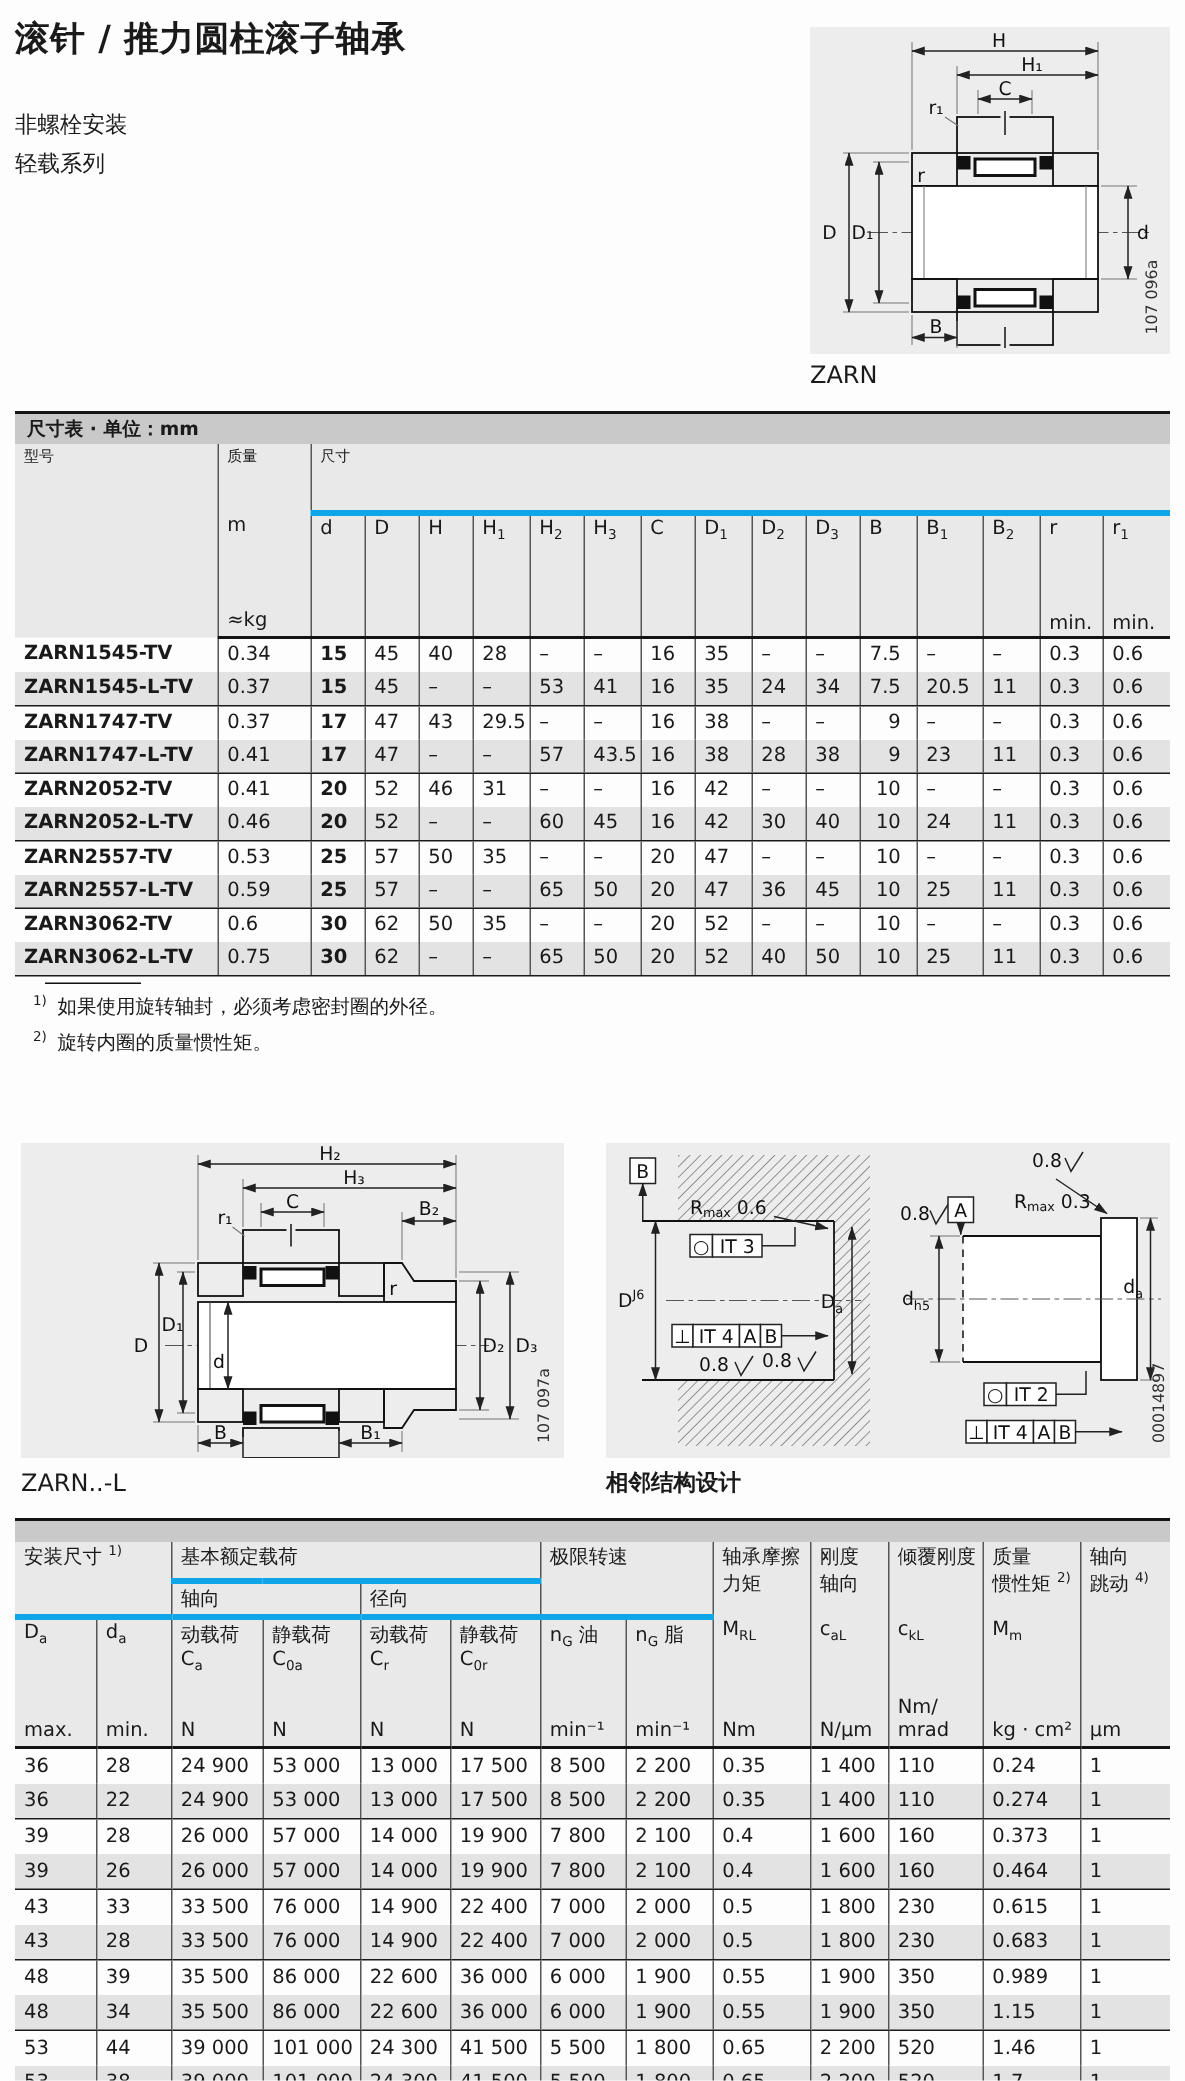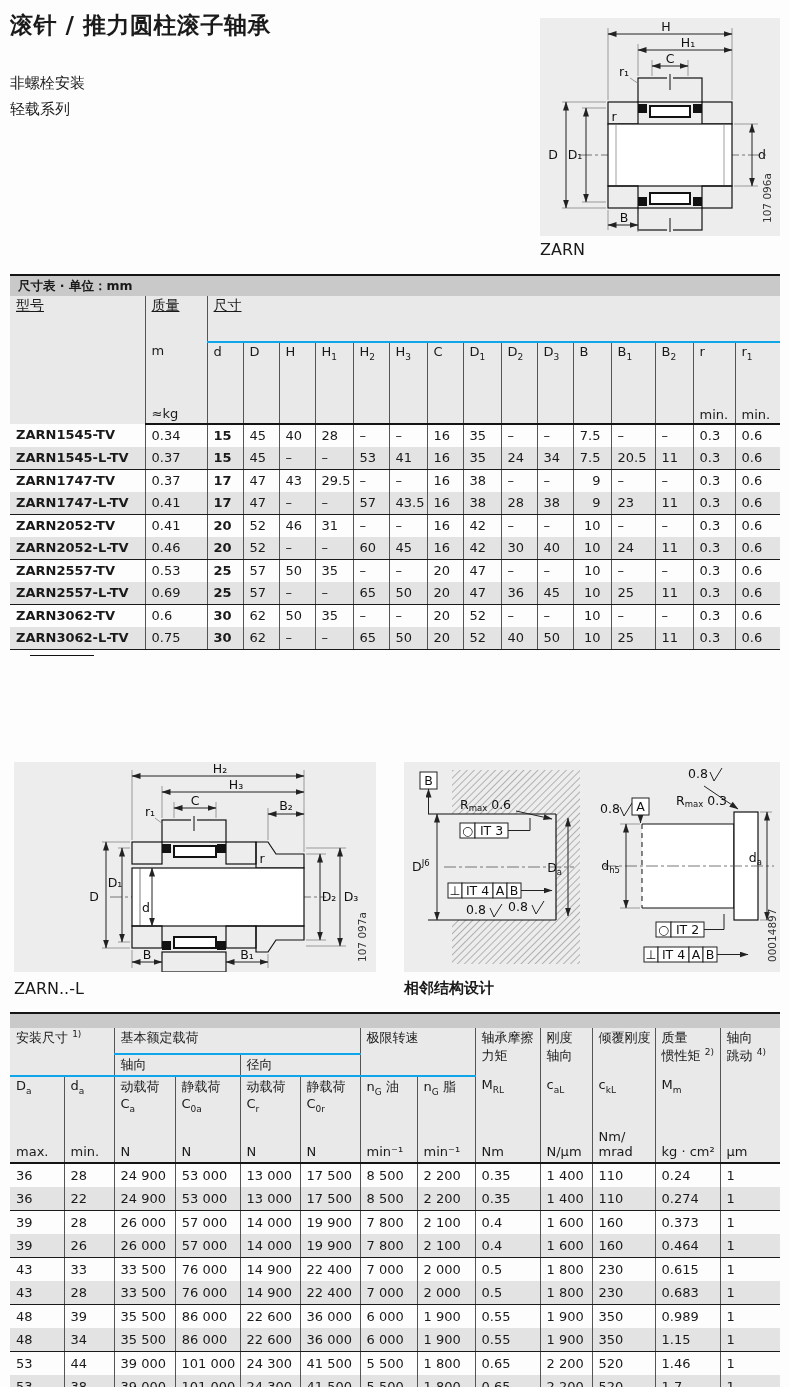--- a/index.html
+++ b/index.html
@@ -41,48 +41,48 @@
     background:#c9c9c9; border-top:2px solid #141414;
     font-size:12.5px; font-weight:bold; line-height:20px; padding-left:8px;
   }
   .band2 { left:10px; top:1012px; width:770px; height:16px;
     background:#c9c9c9; border-top:2px solid #141414; }
 
   
   table { border-collapse:collapse; table-layout:fixed; font-size:13px; }
   th,td { text-align:left; vertical-align:top; font-weight:normal; padding:1px 3px 1px 6px; }
   .gl { border-left:1px solid #555; }
-  .bb { border-bottom:2px solid #0ea5e9; }
+  .bb { border-bottom:4px solid #0ea5e9; }
   thead th { background:#e9e9e9; }
   tbody tr.bandrow { background:#e3e3e3; }
   tbody tr.pair-end td { border-bottom:1px solid #1a1a1a; }
   tbody td { white-space:nowrap; overflow:hidden; }
   sub { font-size:9px; line-height:0; }
   sup { font-size:9px; line-height:0; }
 
   
   .t1 { left:10px; top:296px; width:770px; }
-  .t1 .r1 th { height:46px; font-size:14px;text-decoration:underline; }
+  .t1 .r1 th { height:46px; font-size:10px; }
   .t1 .r2 th { height:82px; }
   .t1 .vwrap { display:flex; flex-direction:column; justify-content:space-between; height:78px; }
   .t1 .r2 th:last-child .vwrap, .t1 .r2 th:nth-last-child(2) .vwrap { }
   .t1 .r2 th { border-bottom:2px solid #141414; }
   .t1 tbody td { height:22px; line-height:20px; }
   .t1 td.model { font-weight:bold; }
   .t1 td.bold  { font-weight:bold; }
   .t1 td.num-r { text-align:right; padding-right:10px; }
 
   
   .t2 { left:10px; top:1028px; width:770px; }
   .t2 .r1 th { height:26px; }
   .t2 .r2 th { height:22px; }
   .t2 .r3 th { height:52px; }
   .t2 .r4 th { height:27px; vertical-align:bottom; padding-bottom:3px; border-bottom:2px solid #141414; }
   .t2 tbody td { height:23px; line-height:21px; }
-  .t2 td.num-r { text-align:center; padding-right:12px;margin-top:44px; }
+  .t2 td.num-r { text-align:left; padding-right:12px;margin-top:44px; }
 
   
   .fnline { left:30px; top:655px; width:64px; height:0; border-top:1.5px solid #111; }
   .fnotes { left:22px; top:660px; font-size:13px; }
   .fnotes .fn { line-height:24px; }
   .fnotes .fn sup { margin-right:7px; }
 </style>
 </head>
 <body>
 
@@ -415,21 +415,21 @@
         <td class="gl">–</td>
         <td class="gl">–</td>
         <td class="gl num-r">10</td>
         <td class="gl">–</td>
         <td class="gl">–</td>
         <td class="gl">0.3</td>
         <td class="gl">0.6</td>
       </tr>
       <tr class="bandrow pair-end ">
         <td class="model">ZARN2557-L-TV</td>
-        <td class="gl">0.69</td>
+        <td class="gl">0.59</td>
         <td class="gl bold">25</td>
         <td class="gl">57</td>
         <td class="gl">–</td>
         <td class="gl">–</td>
         <td class="gl">65</td>
         <td class="gl">50</td>
         <td class="gl">20</td>
         <td class="gl">47</td>
         <td class="gl">36</td>
         <td class="gl">45</td>
@@ -475,20 +475,22 @@
         <td class="gl">25</td>
         <td class="gl">11</td>
         <td class="gl">0.3</td>
         <td class="gl">0.6</td>
       </tr>
     </tbody>
 </table>
 
 <div class="abs fnline"></div>
 <div class="abs fnotes">
+  <div class="fn"><sup>1)</sup><span>如果使用旋转轴封，必须考虑密封圈的外径。</span></div>
+  <div class="fn"><sup>2)</sup><span>旋转内圈的质量惯性矩。</span></div>
 </div>
 
 <div class="abs figbox fig-zarnl">
 <svg width="362" height="210" viewBox="0 0 362 210">
   <defs>
     <pattern id="h2" patternUnits="userSpaceOnUse" width="5" height="5" patternTransform="rotate(45)">
       <line class="hatchline" x1="0" y1="0" x2="0" y2="5"></line>
     </pattern>
     <marker id="ar2" markerWidth="10" markerHeight="8" refX="8.5" refY="3" orient="auto-start-reverse">
       <path d="M0,0L9,3L0,6z" fill="#222"></path>

